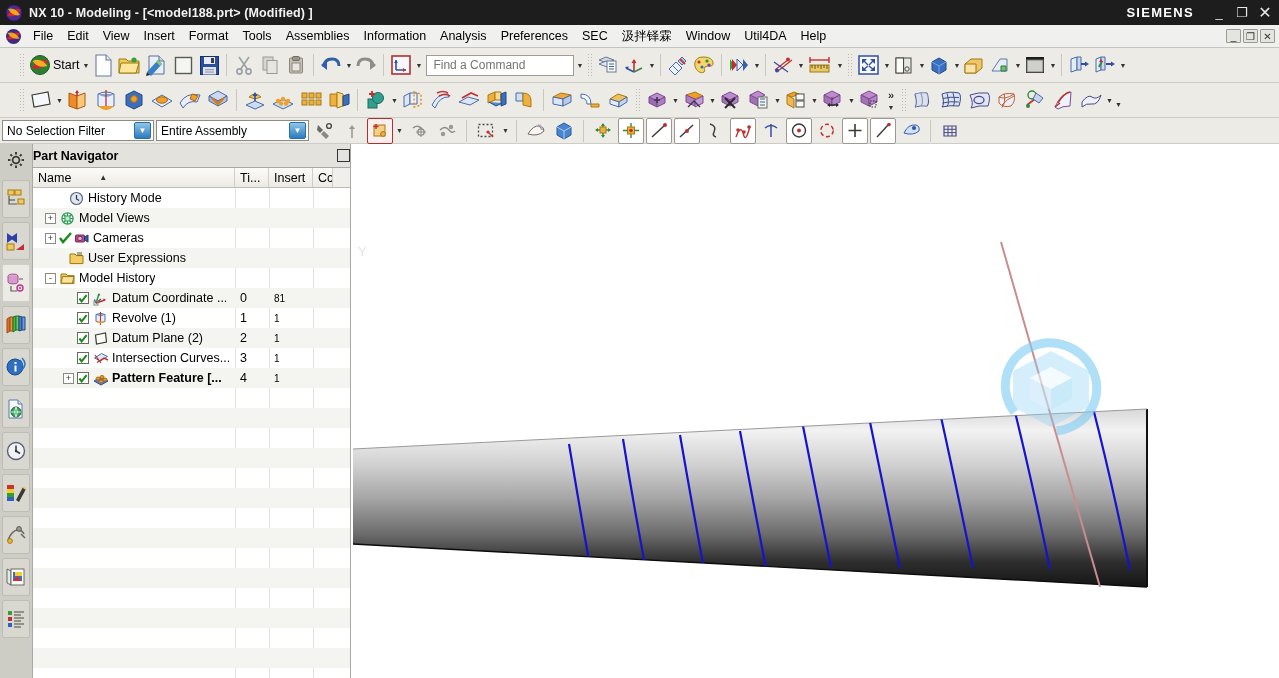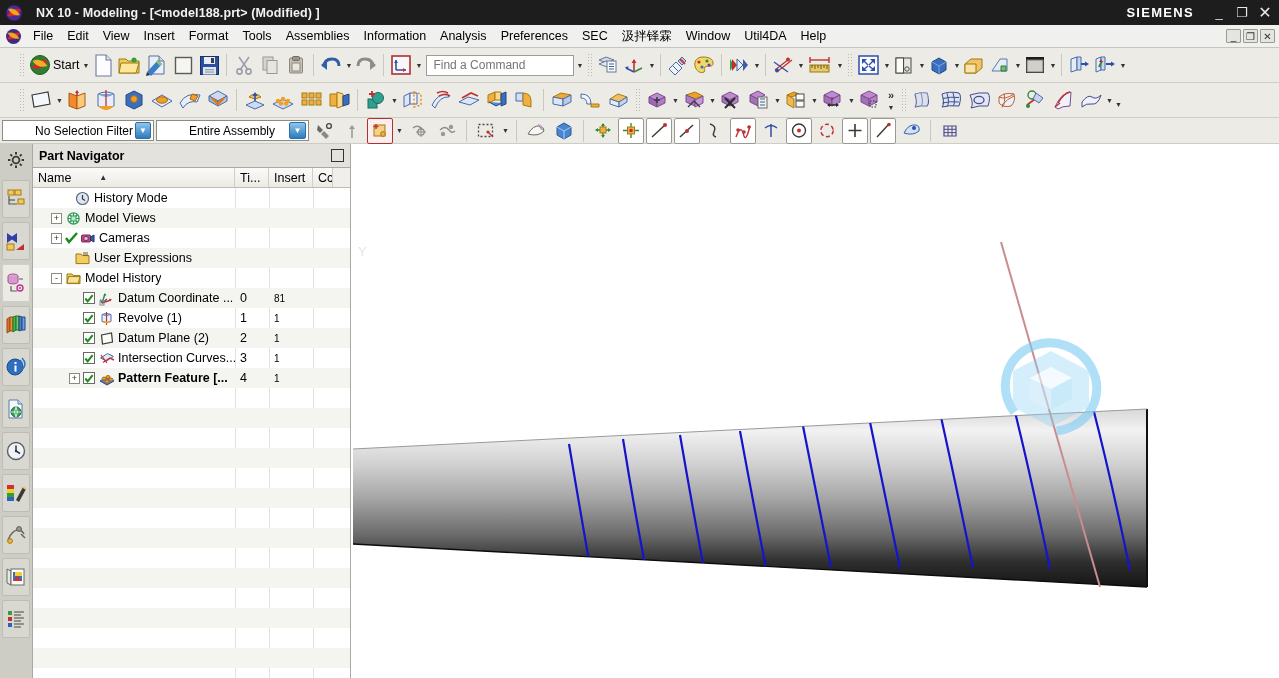--- a/index.html
+++ b/index.html
@@ -12,21 +12,21 @@
   }
   .app { width: 1279px; height: 678px; position: relative; display: flex; flex-direction: column; }
 
   
   .titlebar {
     height: 25px; background: #1d1d1d; color: #fff;
     display: flex; align-items: center; flex: 0 0 25px;
   }
   .title-logo { width: 22px; height: 18px; margin-left: 4px; position: relative; }
   .title-logo svg { display: block; }
-  .title-text { font-size: 12.5px; font-weight: bold; margin-left: 10px; letter-spacing: .1px; color: #f2f2f2;}
+  .title-text { font-size: 12.5px; font-weight: bold; margin-left: 3px; letter-spacing: .1px; color: #f2f2f2;}
   .title-spacer { flex: 1; }
   .siemens { font-size: 13px; font-weight: bold; letter-spacing: 1.3px; color: #fff; margin-right: 14px; }
   .winbtns { display: flex; gap: 1px; margin-right: 3px; }
   .winbtn {
     width: 22px; height: 20px; color: #e8e8e8; display: flex;
     align-items: center; justify-content: center; font-size: 13px;
   }
   .winbtn.close { font-size: 16px; font-weight: 300; }
 
   
@@ -86,21 +86,21 @@
     font-family: "Liberation Sans", sans-serif; color: #8a8a8a; background: transparent;
   }
 
   
   .selbar { background: #edebe6; display: flex; align-items: center; gap: 2px; padding-left: 2px;}
   .combo {
     height: 21px; background: #fff; border: 1px solid #8c8c85;
     display: flex; align-items: center; font-size: 12px; color: #000;
     padding-left: 4px; position: relative;
   }
-  .combo .cl { flex: 1; white-space: nowrap; margin-left: 28px; }
+  .combo .cl { flex: 1; white-space: nowrap; }
   .combo .cbtn {
     width: 17px; height: 17px; margin: 0 2px;
     background: linear-gradient(#8fc5ea, #2d7cbc);
     border: 1px solid #2a6ea8; border-radius: 2px;
     display: flex; align-items: center; justify-content: center;
     color: #fff; font-size: 8px;
   }
   .combo.f1 { width: 152px; }
   .combo.f2 { width: 153px; }
 
@@ -119,21 +119,21 @@
     border: 1px solid #bdbdb5; background: #d8d8d1; border-radius: 2px;
   }
   .res-item.sel { background: #eceae4; border-color: #cfcfc8; }
 
   
   .navpanel {
     width: 318px; background: #ebebe6; display: flex; flex-direction: column;
     border-right: 1px solid #a9a9a1;
   }
   .nav-title {
-    height: 23px; display: flex; align-items: center; padding: 0 6px;
+    height: 23px; display: flex; align-items: center; padding: 0 0;
     font-size: 12.5px; font-weight: bold; color: #000;
     background: #e4e2dc;
   }
   .nav-title .tt { flex: 1; }
   .nav-maxbtn {
     width: 13px; height: 13px; border: 1.5px solid #333; background: transparent;
   }
   .nav-body { flex: 1; background: #fff; display: flex; flex-direction: column; min-height: 0;
     border-top: 1px solid #a9a9a1;}
   .nav-header { display: flex; height: 20px; background: #f0efeb; border-bottom: 1px solid #bdbdb5; }
@@ -146,21 +146,21 @@
   .nh.ti { width: 34px; }
   .nh.layer { width: 44px; }
   .nh.cc { width: 20px; overflow: hidden; }
   .sort-ar { margin-left: 28px; font-size: 8px; color: #333; }
   .nav-rows { flex: 1; position: relative; overflow: hidden; }
   .grid-bg { position: absolute; inset: 0; }
   .grow { height: 20px; display: flex; align-items: center; position: relative; }
   .grow.alt { background: #f4f4f1; }
   .gcol-lines { position: absolute; top: 0; bottom: 0; width: 1px; background: #e3e3de; }
   .rname { width: 202px; display: flex; align-items: center; font-size: 12.5px; color: #000;
-    padding-left: 12px; overflow: hidden; white-space: nowrap; }
+    padding-left: 6px; overflow: hidden; white-space: nowrap; }
   .rti { width: 34px; font-size: 12.5px; padding-left: 5px; color: #000; }
   .rlayer { width: 44px; font-size: 10px; padding-left: 5px; color: #000; }
   .rcc { width: 20px; }
   .expander {
     width: 11px; height: 11px; border: 1px solid #8b8b84; background: #fff;
     display: inline-flex; align-items: center; justify-content: center;
     font-size: 9px; line-height: 1; color: #333; margin-right: 3px; flex: 0 0 11px;
   }
   .exp-spacer { width: 11px; margin-right: 3px; flex: 0 0 11px; display:inline-block;}
   .dots { width: 10px; flex: 0 0 10px; }

